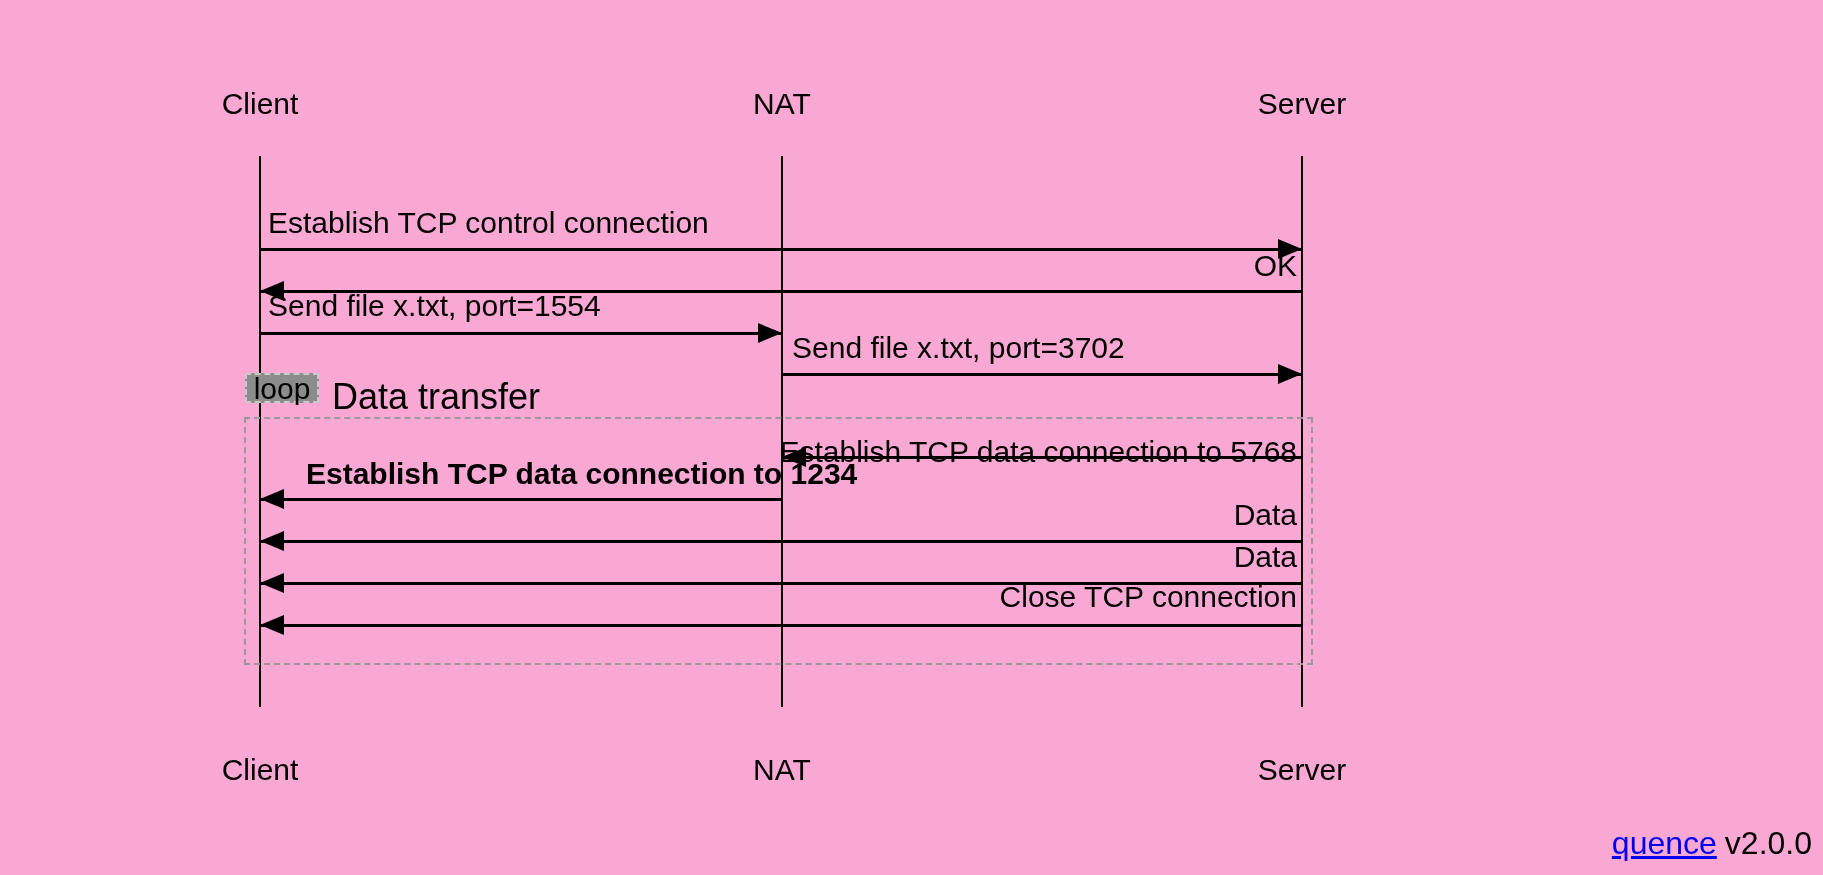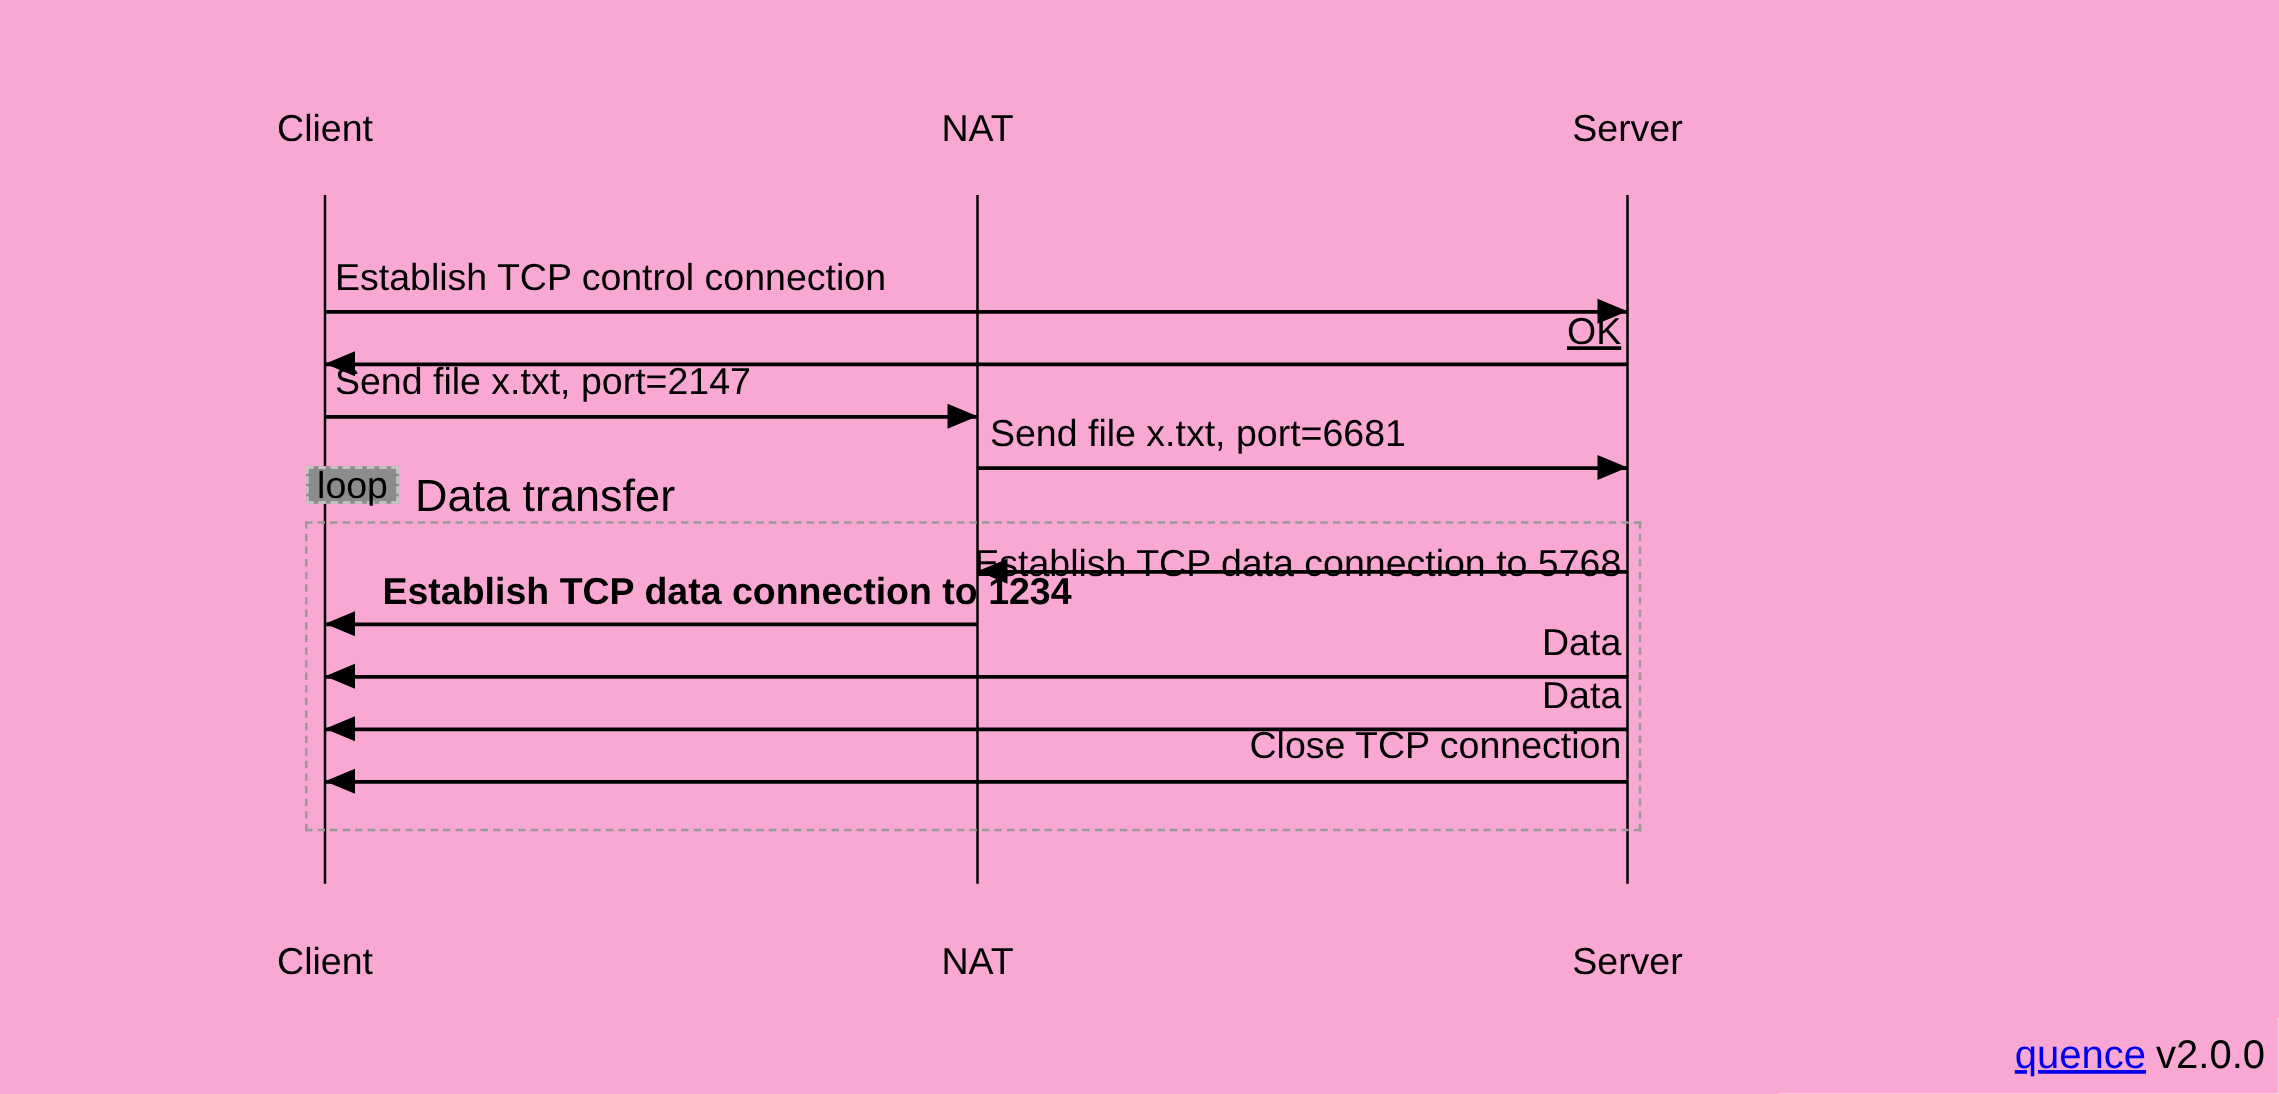--- a/index.html
+++ b/index.html
@@ -94,27 +94,27 @@
       <div class="actor-label" style="left: 1152px; top: 753px;">Server</div>
       <div class="lifeline" style="left: 1301px; top: 156px; height: 551px;"></div>
       <div class="fragment" style="left: 244px; top: 417px; width: 1069px; height: 248px;"></div>
       <div class="fragment-operator" style="left: 245px; top: 373px; width: 74px; height: 30px;">loop</div>
       <div class="fragment-title" style="left: 332px; top: 380px;">Data transfer</div>
       <div class="msg-line" style="left: 260px; top: 248px; width: 1042px;"></div>
       <div class="arrow-head right" style="left: 1278px; top: 239px;"></div>
       <div class="msg-label" style="top: 206px; left: 268px;">Establish TCP control connection</div>
       <div class="msg-line" style="left: 260px; top: 290px; width: 1042px;"></div>
       <div class="arrow-head left" style="left: 260px; top: 281px;"></div>
-      <div class="msg-label" style="top: 249px; right: 526px; text-decoration: underline;">OK</div>
+      <div class="msg-label" style="top: 249px; right: 526px;">OK</div>
       <div class="msg-line" style="left: 260px; top: 332px; width: 522px;"></div>
       <div class="arrow-head right" style="left: 758px; top: 323px;"></div>
-      <div class="msg-label" style="top: 289px; left: 268px;">Send file x.txt, port=2147</div>
+      <div class="msg-label" style="top: 289px; left: 268px;">Send file x.txt, port=1554</div>
       <div class="msg-line" style="left: 782px; top: 373px; width: 520px;"></div>
       <div class="arrow-head right" style="left: 1278px; top: 364px;"></div>
-      <div class="msg-label" style="top: 331px; left: 792px;">Send file x.txt, port=6681</div>
+      <div class="msg-label" style="top: 331px; left: 792px;">Send file x.txt, port=3702</div>
       <div class="msg-line" style="left: 782px; top: 456px; width: 520px;"></div>
       <div class="arrow-head left" style="left: 782px; top: 447px;"></div>
       <div class="msg-label" style="top: 435px; right: 526px;">Establish TCP data connection to 5768</div>
       <div class="msg-line" style="left: 260px; top: 498px; width: 522px;"></div>
       <div class="arrow-head left" style="left: 260px; top: 489px;"></div>
       <div class="msg-label" style="top: 457px; left: 306px; font-weight: bold;">Establish TCP data connection to 1234</div>
       <div class="msg-line" style="left: 260px; top: 540px; width: 1042px;"></div>
       <div class="arrow-head left" style="left: 260px; top: 531px;"></div>
       <div class="msg-label" style="top: 498px; right: 526px;">Data</div>
       <div class="msg-line" style="left: 260px; top: 582px; width: 1042px;"></div>

